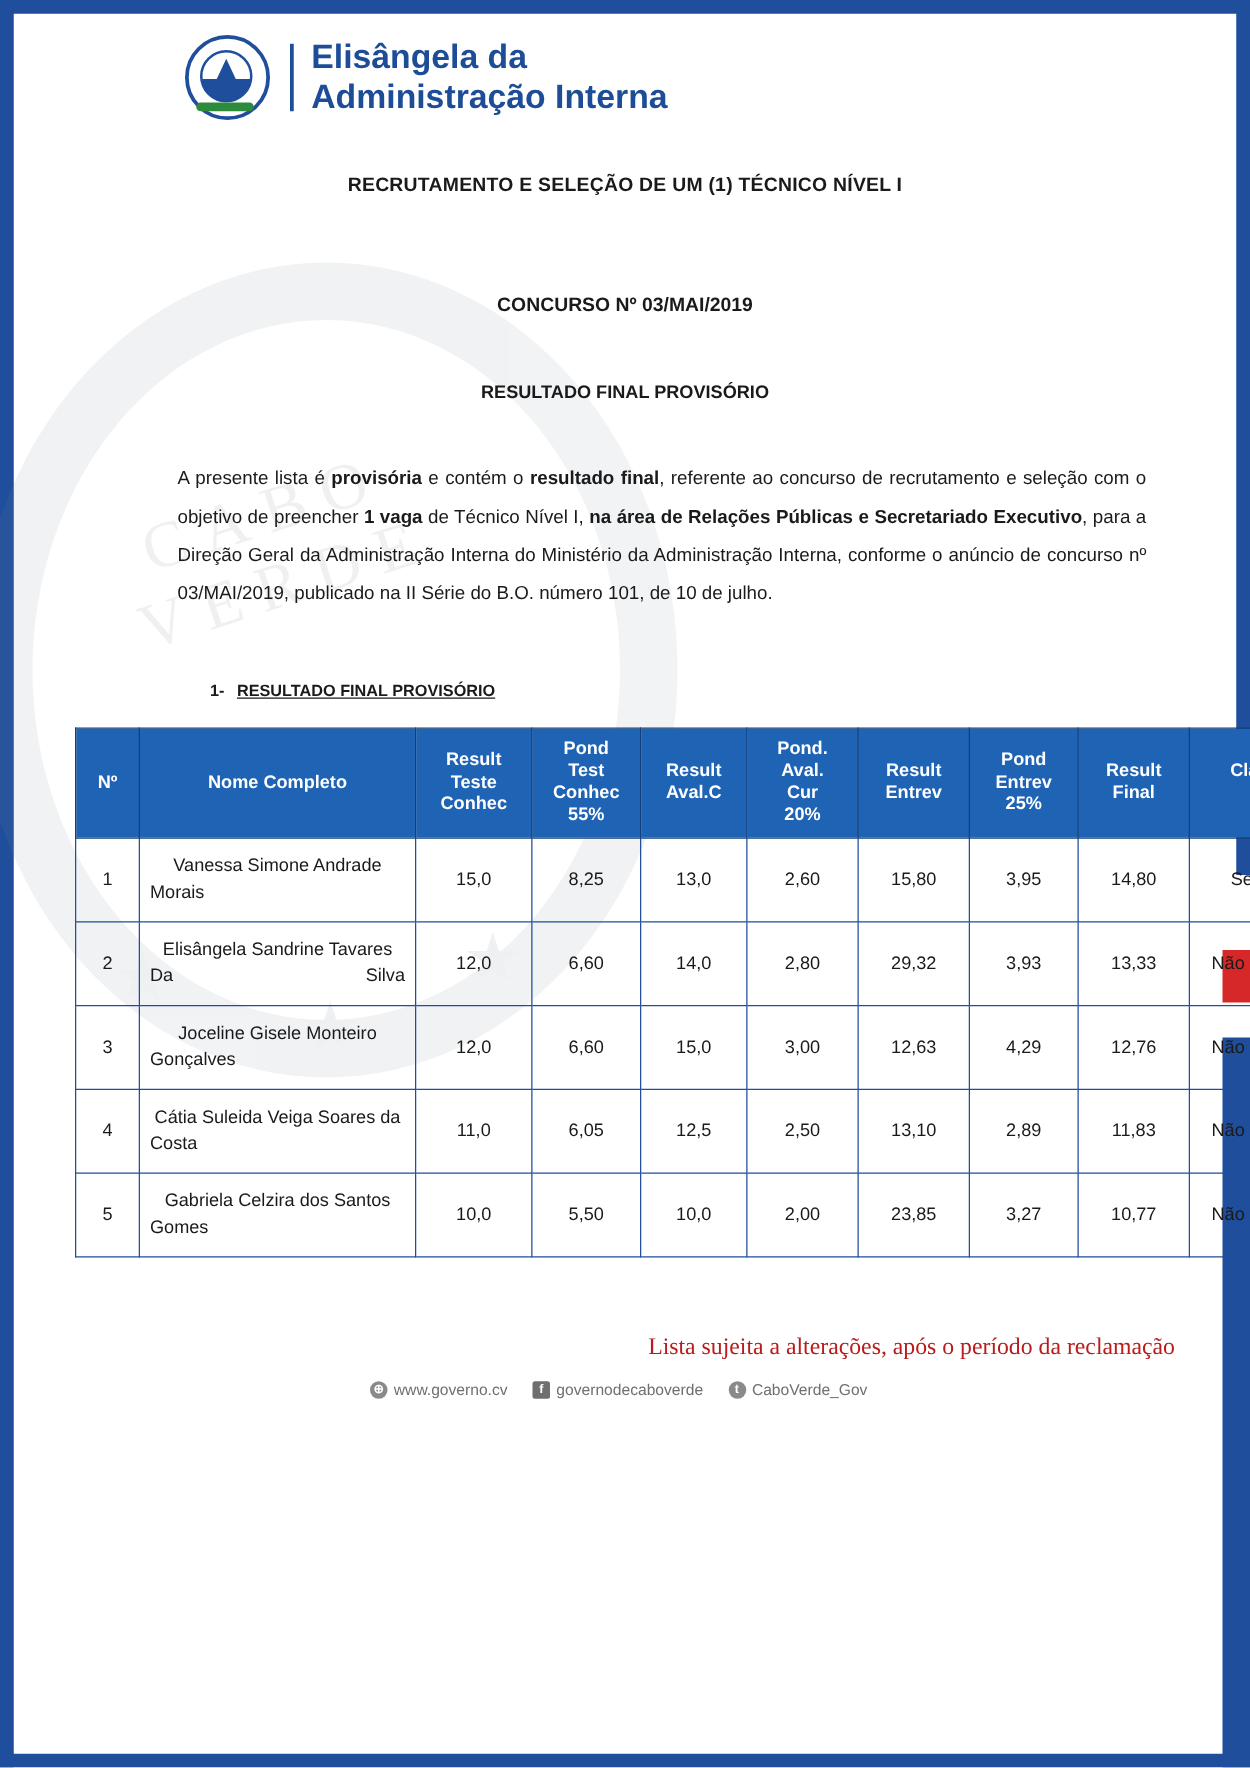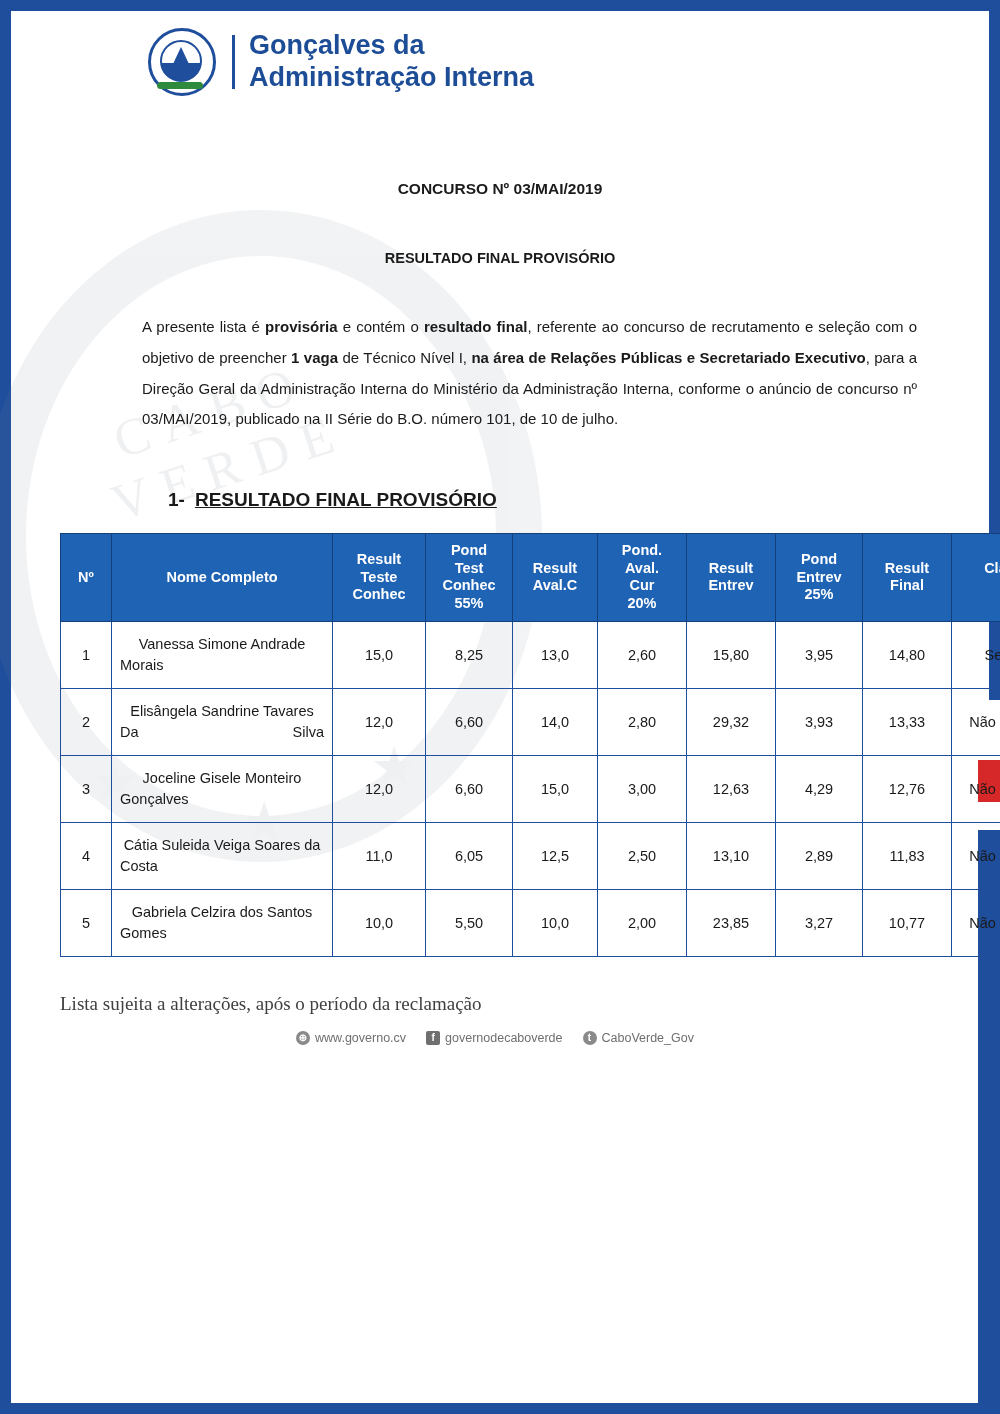--- a/index.html
+++ b/index.html
@@ -196,21 +196,21 @@
   }
   .para.second {
     margin-top: 34px;
   }
   .para b { font-weight: bold; }
 
   
   .section-head {
     margin-top: 54px;
     padding-left: 108px;
-    font-size: 19px;
+    font-size: 13px;
     font-weight: bold;
   }
   .section-head .num { margin-right: 10px; }
   .section-head .label { text-decoration: underline; }
 
   
   table.results {
     margin-top: 22px;
     margin-left: 0;
     border-collapse: collapse;
@@ -249,25 +249,25 @@
   th.c-ptc   { width: 78px; }
   th.c-rac   { width: 76px; }
   th.c-pac   { width: 80px; }
   th.c-rent  { width: 80px; }
   th.c-pent  { width: 78px; }
   th.c-rfin  { width: 80px; }
   th.c-clas  { width: 149px; }
 
   
   .footer-note {
-    margin-top: 36px;
-    text-align: left;
+    margin-top: 61px;
+    text-align: right;
     font-family: "Liberation Serif", serif;
     font-size: 19px;
-    color: #404040;
+    color: #b91c1c;
   }
   .social {
     margin-top: 16px;
     display: flex;
     justify-content: center;
     align-items: center;
     gap: 10px;
     font-size: 12.5px;
     color: #6f6f6f;
   }
@@ -312,26 +312,27 @@
 </div>
 
 <div class="content">
 
   <div class="header">
     <div class="crest">
       <div class="crest-base"></div>
     </div>
     <div class="logo-divider"></div>
     <div class="logo-text">
-      <div>Gonçalves da</div>
+      <div>Elisângela da</div>
       <div>Administração Interna</div>
     </div>
   </div>
 
   <div class="title-block">
+    <div class="doc-title">RECRUTAMENTO E SELEÇÃO DE UM (1) TÉCNICO NÍVEL I</div>
     <div class="doc-subtitle">CONCURSO Nº 03/MAI/2019</div>
     <div class="doc-subtitle2">RESULTADO FINAL PROVISÓRIO</div>
   </div>
 
   <p class="para"><span>A presente lista é </span><b>provisória</b><span> e contém o </span><b>resultado final</b><span>, referente ao concurso de recrutamento e seleção com o objetivo de preencher </span><b>1 vaga</b><span> de Técnico Nível I, </span><b>na área de Relações Públicas e Secretariado Executivo</b><span>, para a Direção Geral da Administração Interna do Ministério da Administração Interna, conforme o anúncio de concurso nº 03/MAI/2019, publicado na II Série do B.O. número 101, de 10 de julho.</span></p>
 
 
   <div class="section-head">
     <span class="num">1-</span><span class="label">RESULTADO FINAL PROVISÓRIO</span>
   </div>

